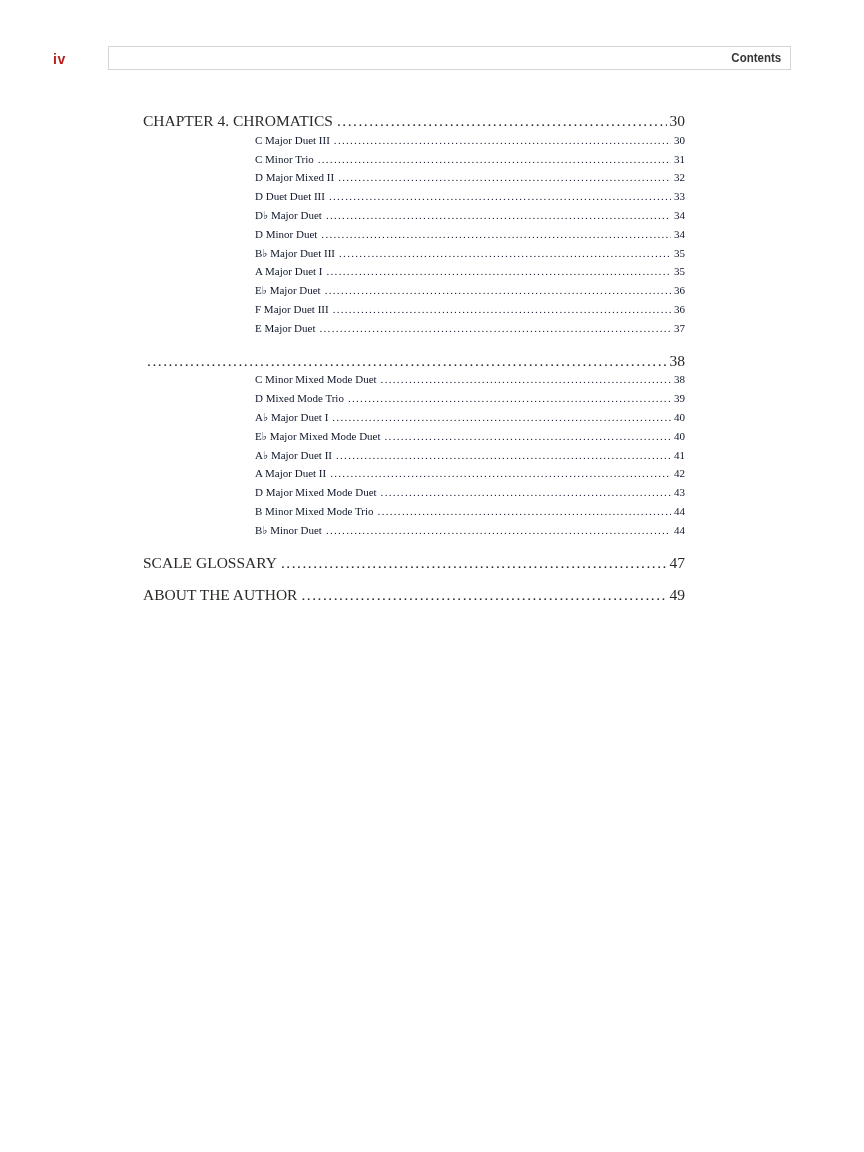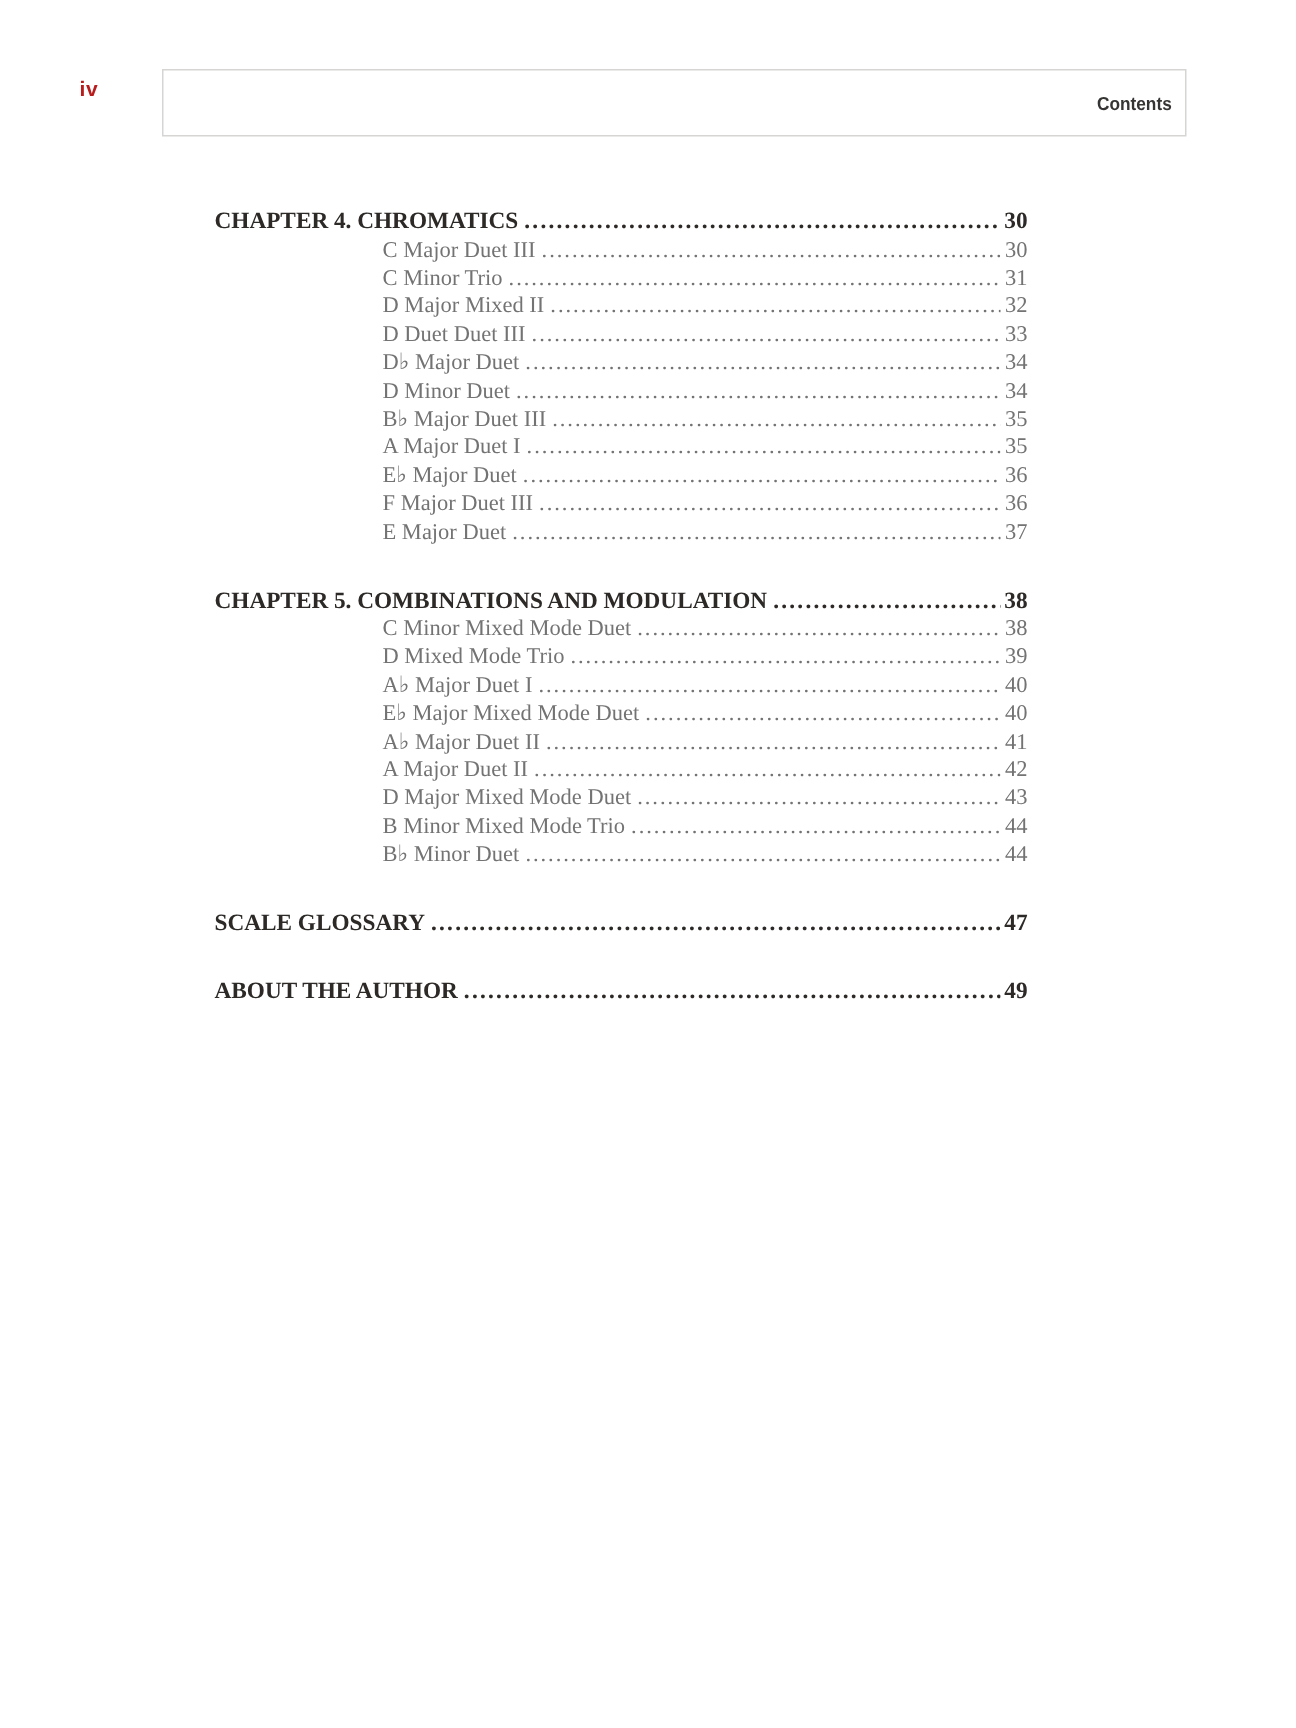--- a/index.html
+++ b/index.html
@@ -25,21 +25,21 @@
     font-weight: bold;
     font-size: 14px;
     letter-spacing: 0.5px;
     color: #b91c1c;
   }
   .header-box {
     position: absolute;
     left: 108px;
     top: 46px;
     width: 683px;
-    height: 45px;
+    height: 24px;
     box-sizing: border-box;
     border: 1px solid #d6d5d3;
     background: #ffffff;
     display: flex;
     align-items: center;
     justify-content: flex-end;
     padding-right: 9px;
     text-align: center;
   }
   .header-label {
@@ -59,29 +59,28 @@
     width: 542px;
   }
   .toc-section { margin-bottom: 14px; }
 
   .toc-row {
     display: flex;
     align-items: baseline;
     line-height: 18.8px;
   }
   .toc-heading-row {
-    font-weight: bold;
+    font-weight: normal;
     font-size: 15.5px;
     color: #2c2927;
-    margin-top: 27px;
   }
   .toc-entry-row {
-    font-size: 15px;
+    font-size: 11px;
     padding-left: 112px;
-    color: #737373;
+    color: #0f172a;
   }
 
   .toc-title { white-space: nowrap; }
 
   .leader {
     flex: 1;
     overflow: hidden;
     white-space: nowrap;
     margin: 0 3px 0 4px;
     text-align: left;
@@ -161,21 +160,20 @@
         <span class="toc-page">36</span>
       </div>
       <div class="toc-row toc-entry-row">
         <span class="toc-title">E Major Duet</span>
         <span class="leader"></span>
         <span class="toc-page">37</span>
       </div>
     </div>
     <div class="toc-section">
       <div class="toc-row toc-heading-row">
-        <span class="toc-title">CHAPTER 5. COMBINATIONS AND MODULATION</span>
         <span class="leader"></span>
         <span class="toc-page">38</span>
       </div>
       <div class="toc-row toc-entry-row">
         <span class="toc-title">C Minor Mixed Mode Duet</span>
         <span class="leader"></span>
         <span class="toc-page">38</span>
       </div>
       <div class="toc-row toc-entry-row">
         <span class="toc-title">D Mixed Mode Trio</span>

